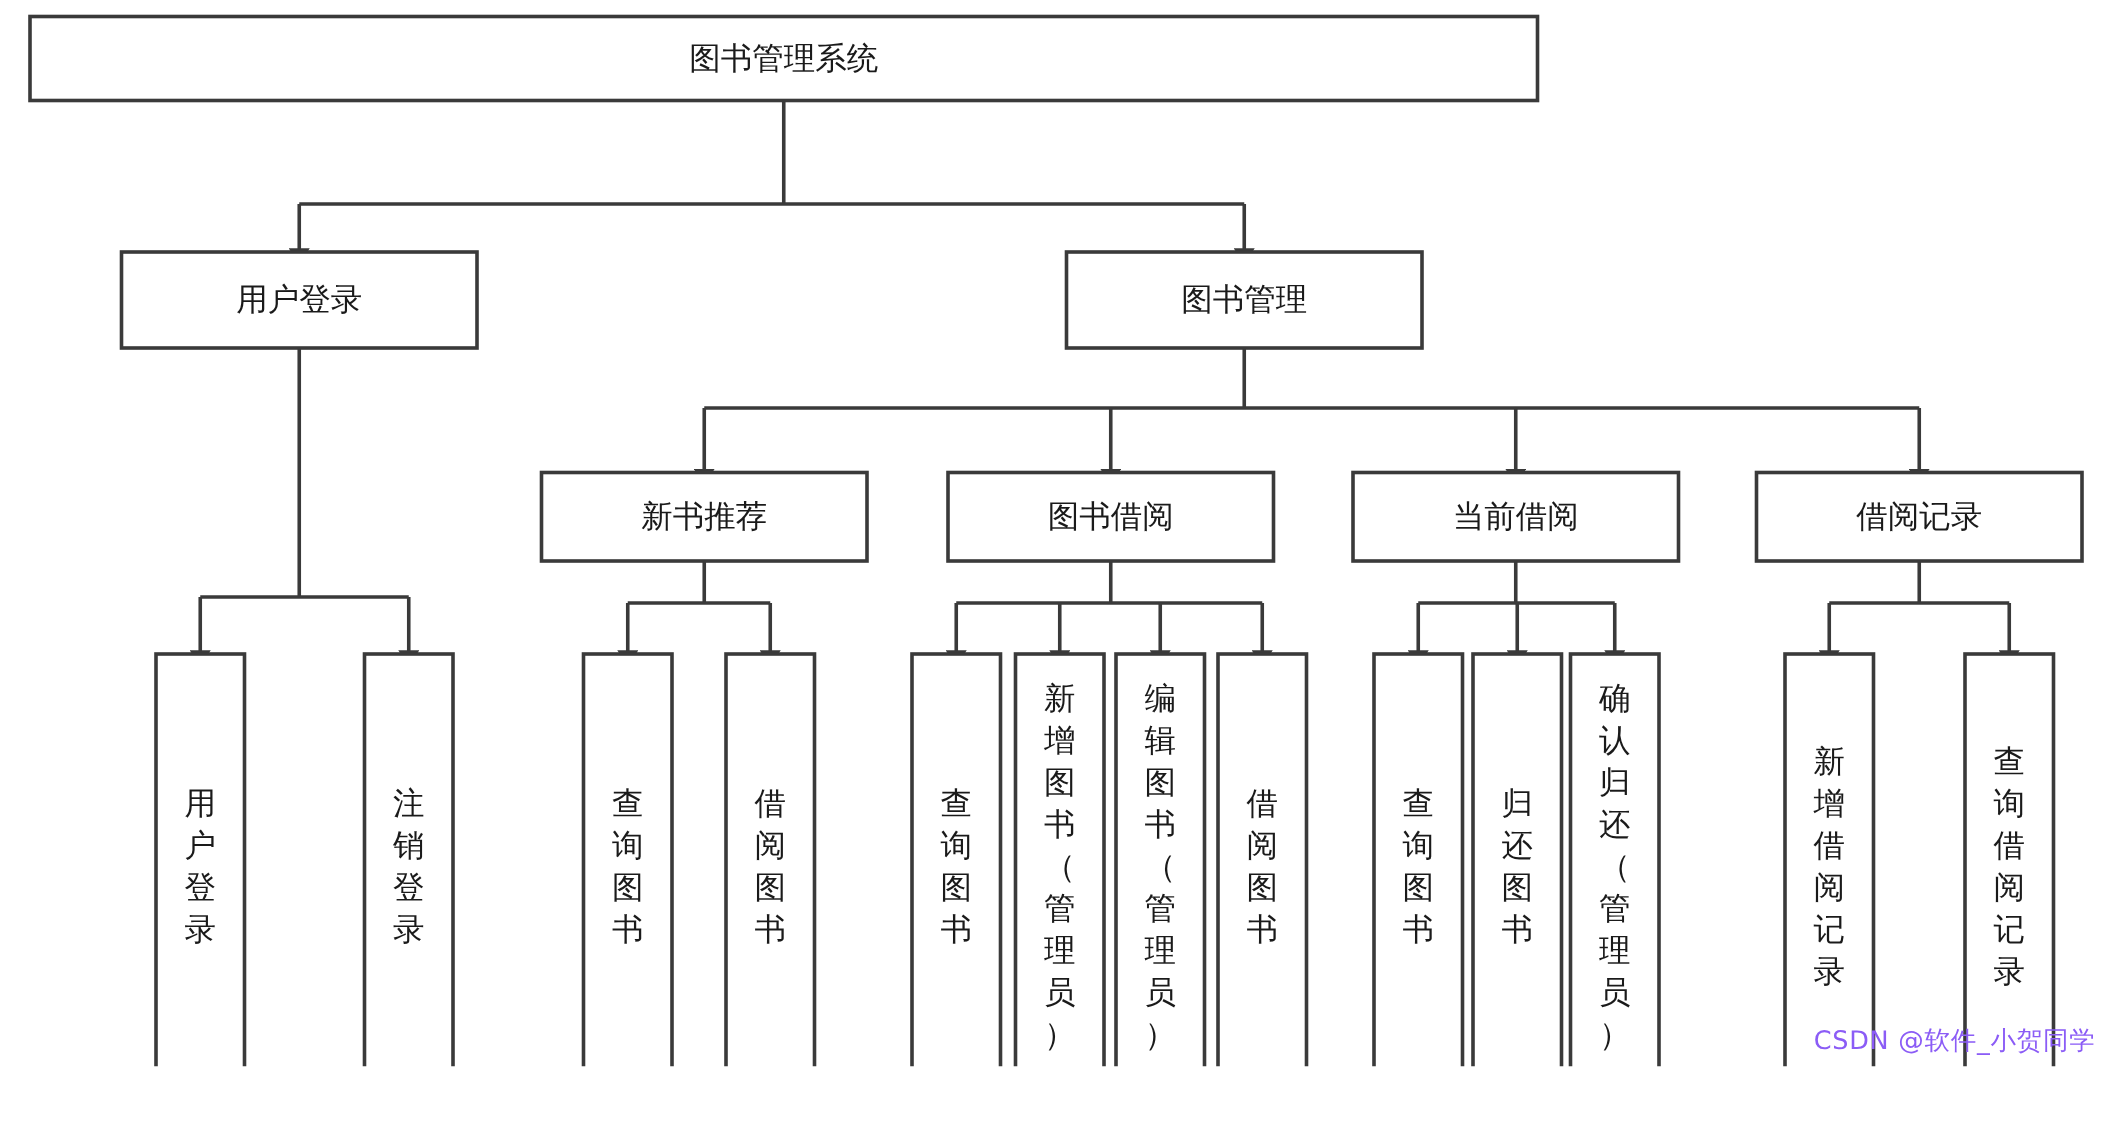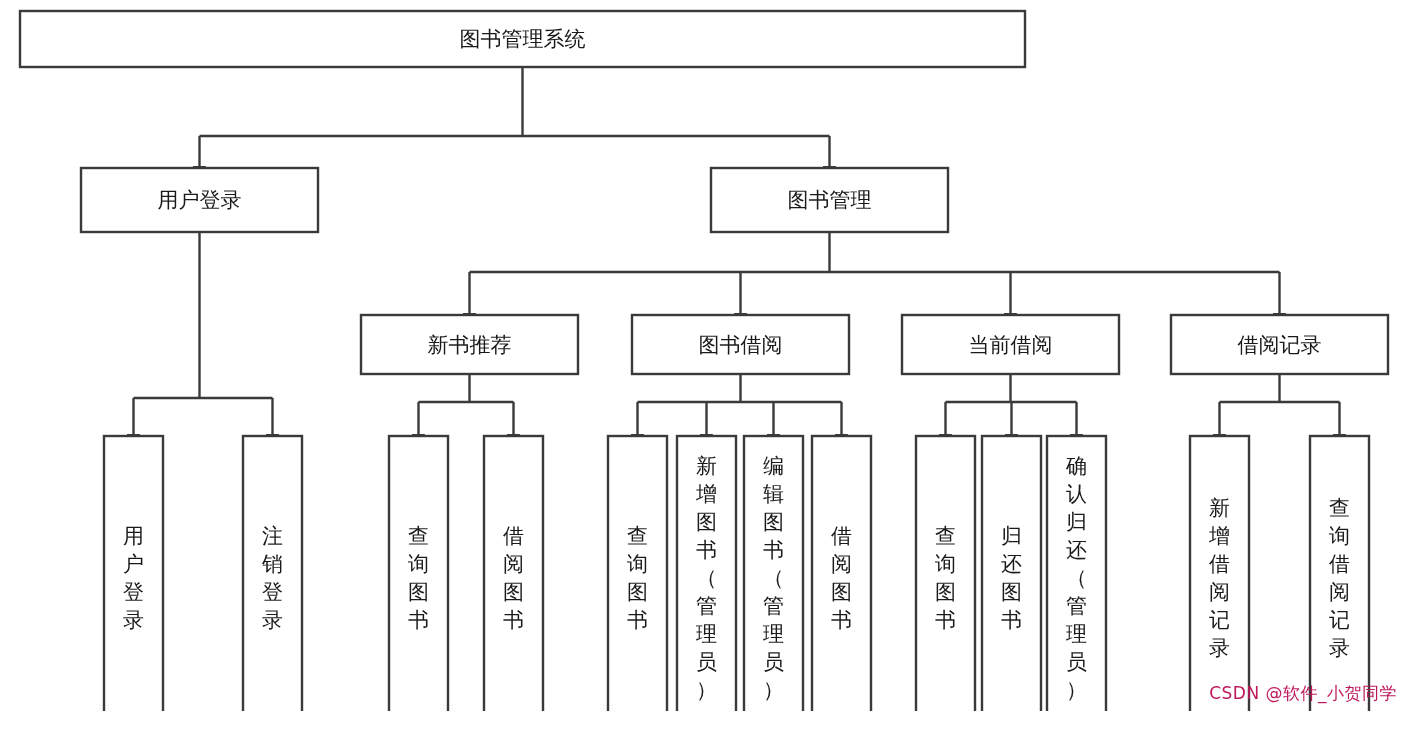--- a/index.html
+++ b/index.html
@@ -48,21 +48,21 @@
     font-family: "DejaVu Sans", "Liberation Sans", sans-serif;
     font-size: 21px;
     text-anchor: middle;
   }
   .watermark {
     position: absolute;
     right: 8px;
     bottom: 6px;
     font-family: "DejaVu Sans", "Liberation Sans", sans-serif;
     font-size: 17px;
-    color: #be185d;
+    color: #8b5cf6;
     letter-spacing: 0.5px;
     white-space: nowrap;
     user-select: none;
   }
 </style>
 </head>
 <body>
 
 <div id="diagram-root">
   <svg class="flow" viewBox="0 0 1405 747" xmlns="http://www.w3.org/2000/svg">

